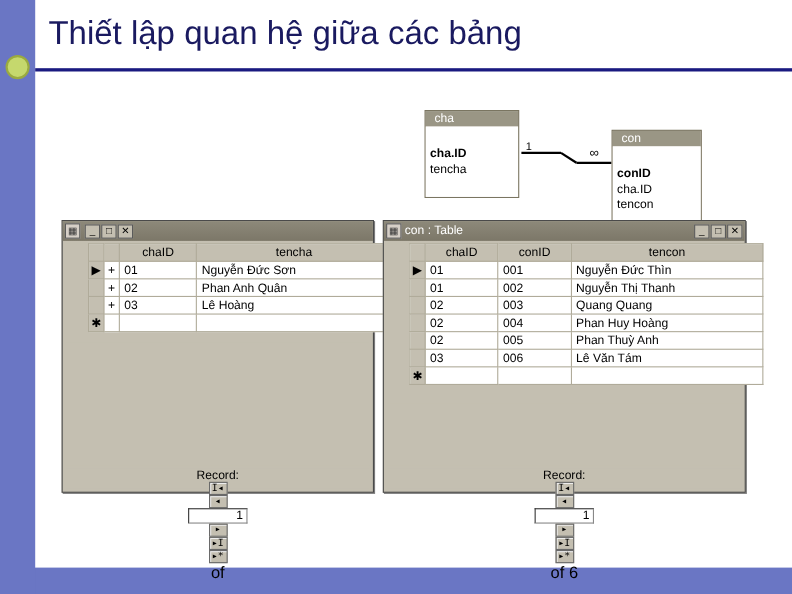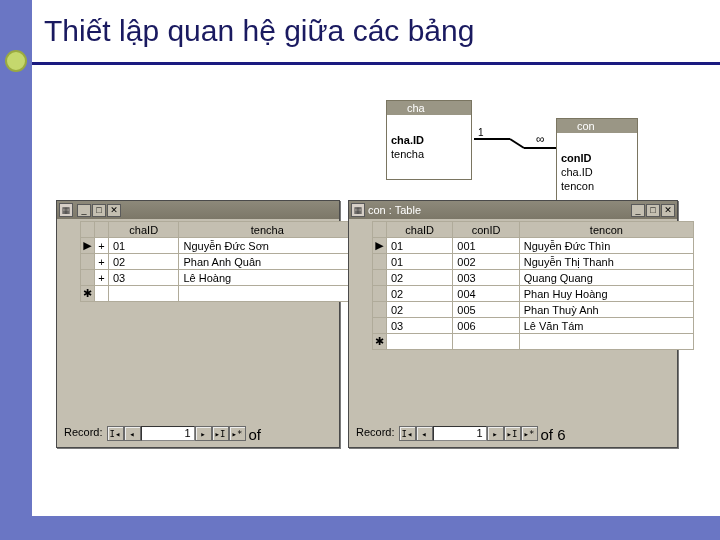--- a/index.html
+++ b/index.html
@@ -61,21 +61,21 @@
   }
   .rel-box {
     position: absolute;
     background: #d6cfc7;
     border: 1px solid #7a7561;
     font-size: 11px;
   }
   .rel-title {
     background: #9a9685;
     color: #fff;
-    padding: 1px 20px;
+    padding: 1px 8px;
     font-size: 11px;
   }
   .rel-body {
     background: #fff;
     padding: 18px 4px;
     font-size: 11px;
     line-height: 14px;
   }
   .rel-body .pk { font-weight: bold; }
   .rel-line {
@@ -164,22 +164,23 @@
     position: absolute;
     left: 0; right: 0; bottom: 0;
     background: #c4bfb1;
   }
   .recnav {
     position: absolute;
     bottom: 3px; left: 3px; right: 3px;
     height: 18px;
     background: #c4bfb1;
     display: flex;
-    align-items: flex-start;
-    font-size: 11px;
+    align-items: center;
+    font-size: 11px;
+    flex-direction: column;
   }
   .recnav .lbl { padding: 0 4px; }
   .navbtn {
     width: 17px; height: 15px;
     background: #c4bfb1;
     border: 1px solid #6a6a6a;
     box-shadow: inset 1px 1px 0 #eee;
     display: flex; align-items: center; justify-content: center;
     font-family: monospace;
     font-size: 9px;

